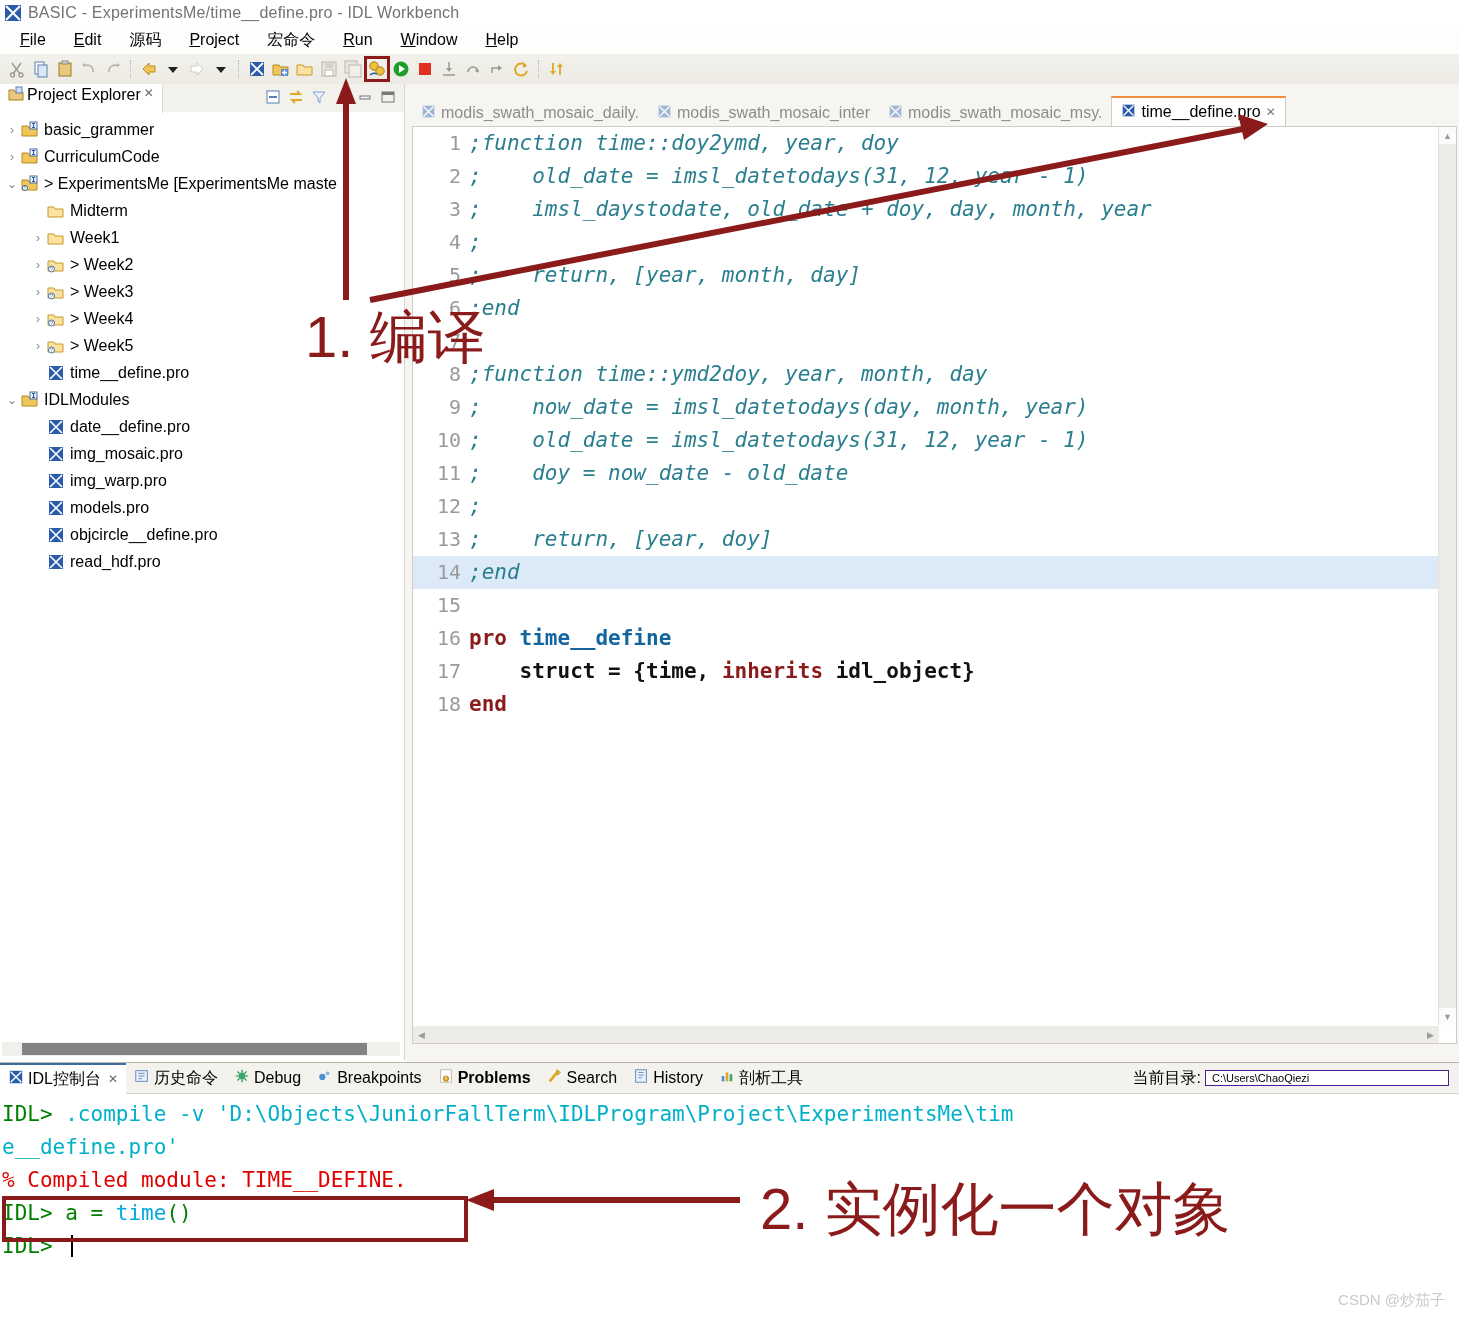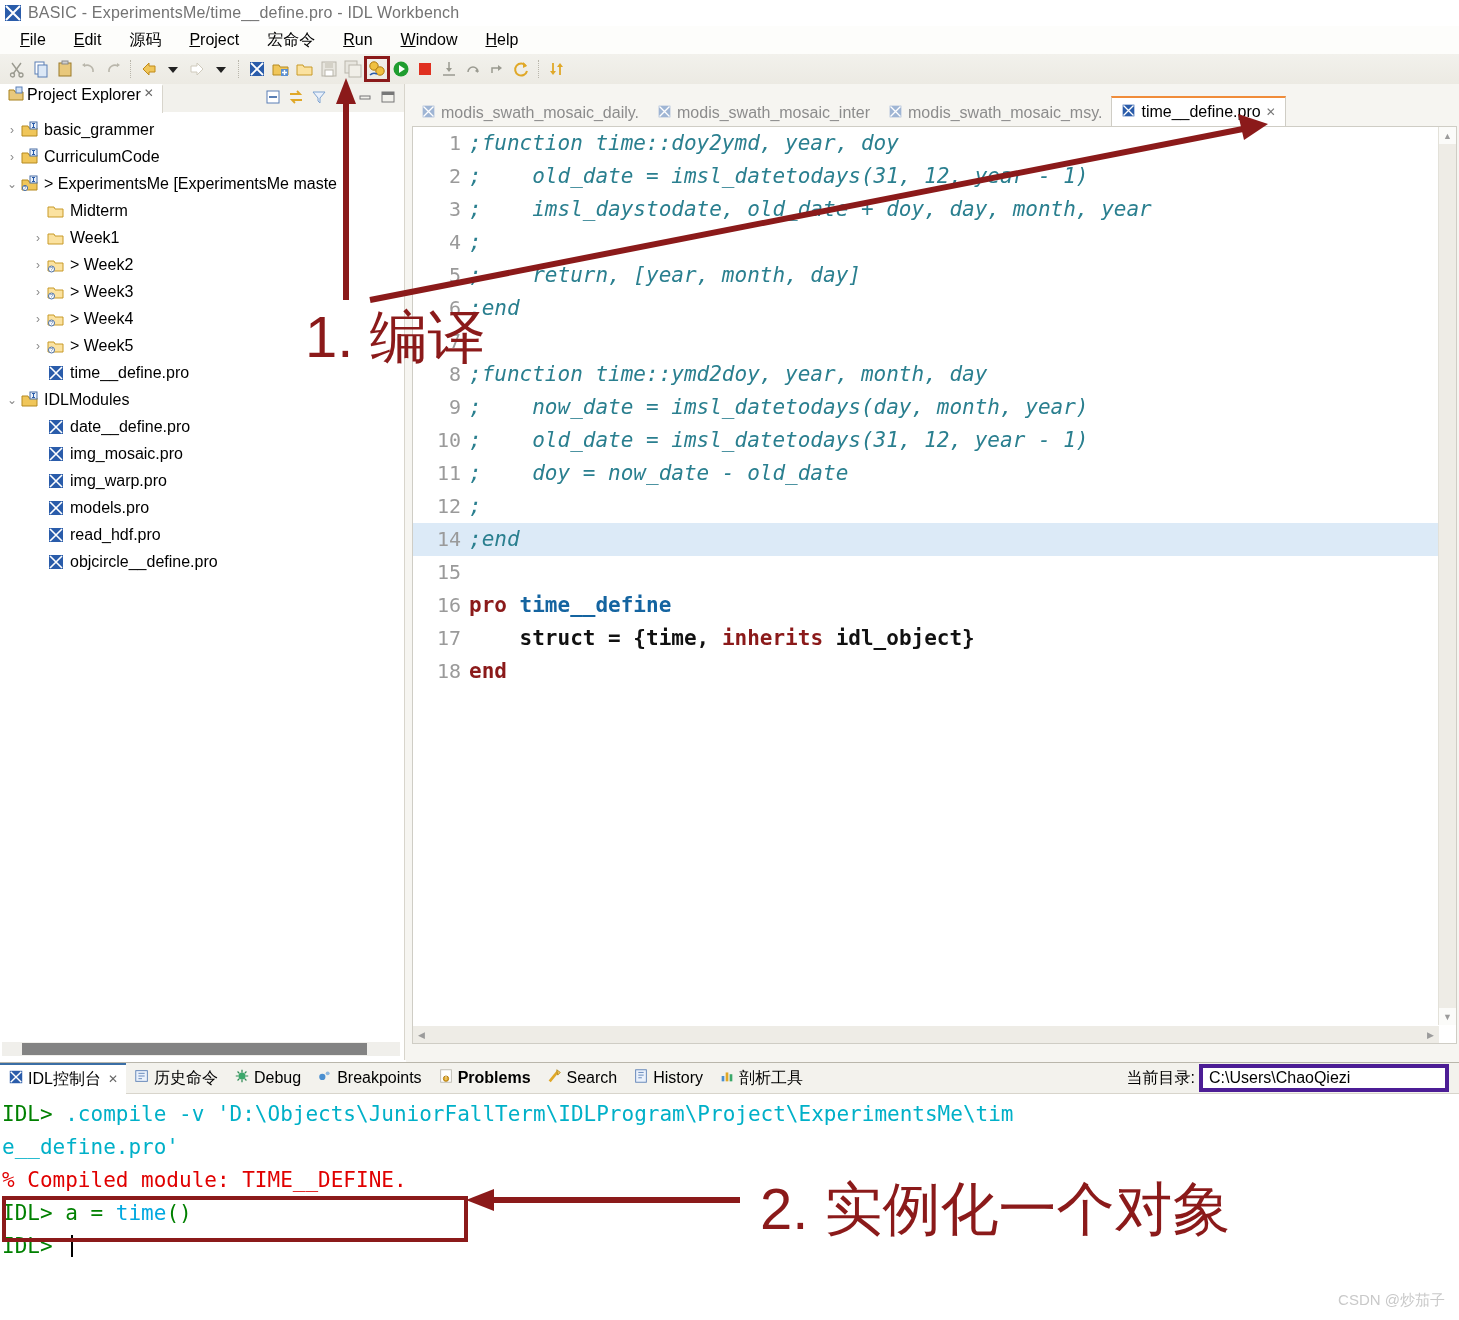--- a/index.html
+++ b/index.html
@@ -65,21 +65,21 @@
   #ed-hscroll .arrow{width:17px;height:17px;display:flex;align-items:center;justify-content:center;color:#9b9b9b;font-size:9px;}
   
   #console{position:absolute;left:0;top:1062px;width:1459px;height:258px;background:#ffffff;
       border-top:1px solid #b9b6ab;}
   #console-tabbar{height:30px;display:flex;align-items:center;background:#f3f2ed;border-bottom:1px solid #d8d5cc;}
   .ctab{display:flex;align-items:center;gap:4px;height:29px;padding:0 8px;font-size:16px;color:#000;}
   .ctab.active{background:#ffffff;border-top:2px solid #3a6ea5;}
   .ctab.bold{font-weight:bold;}
   #curdir{margin-left:auto;display:flex;align-items:center;gap:0;padding-right:10px;font-size:16px;}
   #curdir-label{padding-right:4px;}
-  #curdir-value{border:4px solid #4c1d95;background:#fff;padding:1px 6px;min-width:230px;font-size:16px;}
+  #curdir-value{border:1px solid #4c1d95;background:#fff;padding:1px 6px;min-width:230px;font-size:11px;}
   #console-out{padding:4px 2px 0 2px;font-family:"DejaVu Sans Mono","Liberation Mono",monospace;
       font-size:21px;line-height:33px;white-space:pre;}
   .c-green{color:#008000;}
   .c-cyan{color:#00b0c8;}
   .c-red{color:#e00000;}
   .c-blue{color:#00a8e0;}
   #prompt-caret{display:inline-block;width:2px;height:22px;background:#000;vertical-align:-4px;margin-left:6px;}
   
   .anno{position:absolute;color:#8b1a1a;font-weight:400;pointer-events:none;}
   #anno1{left:305px;top:308px;font-size:58px;line-height:1;}
@@ -450,31 +450,31 @@
           <span class="tlabel">models.pro</span>
         </div>
         <div class="trow" style="padding-left: 30px;">
           <span class="twist"></span>
           <span class="ticon">
             <svg width="18" height="18" viewBox="0 0 18 18">
               <rect x="2" y="2" width="14" height="14" fill="#2a5caa"></rect>
               <path d="M3 3 L15 15 M15 3 L3 15" stroke="#fff" stroke-width="1.6"></path>
             </svg>
           </span>
+          <span class="tlabel">objcircle__define.pro</span>
+        </div>
+        <div class="trow" style="padding-left: 30px;">
+          <span class="twist"></span>
+          <span class="ticon">
+            <svg width="18" height="18" viewBox="0 0 18 18">
+              <rect x="2" y="2" width="14" height="14" fill="#2a5caa"></rect>
+              <path d="M3 3 L15 15 M15 3 L3 15" stroke="#fff" stroke-width="1.6"></path>
+            </svg>
+          </span>
           <span class="tlabel">read_hdf.pro</span>
-        </div>
-        <div class="trow" style="padding-left: 30px;">
-          <span class="twist"></span>
-          <span class="ticon">
-            <svg width="18" height="18" viewBox="0 0 18 18">
-              <rect x="2" y="2" width="14" height="14" fill="#2a5caa"></rect>
-              <path d="M3 3 L15 15 M15 3 L3 15" stroke="#fff" stroke-width="1.6"></path>
-            </svg>
-          </span>
-          <span class="tlabel">objcircle__define.pro</span>
         </div>
       </div>
     <div id="explorer-hscroll">
       <div id="explorer-hthumb"></div>
     </div>
   </div>
 
   <div id="editor">
     <div id="editor-tabbar">
         <div class="etab">
@@ -514,20 +514,21 @@
           <div class="cline"><span class="gutter">3</span><span class="ctext"><span class="cm">;    imsl_daystodate, old_date + doy, day, month, year</span></span></div>
           <div class="cline"><span class="gutter">4</span><span class="ctext"><span class="cm">;</span></span></div>
           <div class="cline"><span class="gutter">5</span><span class="ctext"><span class="cm">;    return, [year, month, day]</span></span></div>
           <div class="cline"><span class="gutter">6</span><span class="ctext"><span class="cm">;end</span></span></div>
           <div class="cline"><span class="gutter">7</span><span class="ctext"></span></div>
           <div class="cline"><span class="gutter">8</span><span class="ctext"><span class="cm">;function time::ymd2doy, year, month, day</span></span></div>
           <div class="cline"><span class="gutter">9</span><span class="ctext"><span class="cm">;    now_date = imsl_datetodays(day, month, year)</span></span></div>
           <div class="cline"><span class="gutter">10</span><span class="ctext"><span class="cm">;    old_date = imsl_datetodays(31, 12, year - 1)</span></span></div>
           <div class="cline"><span class="gutter">11</span><span class="ctext"><span class="cm">;    doy = now_date - old_date</span></span></div>
           <div class="cline"><span class="gutter">12</span><span class="ctext"><span class="cm">;</span></span></div>
+          <div class="cline"><span class="gutter">13</span><span class="ctext"><span class="cm">;    return, [year, doy]</span></span></div>
           <div class="cline hl"><span class="gutter">14</span><span class="ctext"><span class="cm">;end</span></span></div>
           <div class="cline"><span class="gutter">15</span><span class="ctext"></span></div>
           <div class="cline"><span class="gutter">16</span><span class="ctext"><span class="kw">pro </span><span class="fn">time__define</span></span></div>
           <div class="cline"><span class="gutter">17</span><span class="ctext"><span class="pl">    struct = {time, </span><span class="kw">inherits</span><span class="pl"> idl_object}</span></span></div>
           <div class="cline"><span class="gutter">18</span><span class="ctext"><span class="kw">end</span></span></div>
         </div>
       <div id="ed-vscroll">
         <div class="arrow">▲</div>
         <div class="track"></div>
         <div class="arrow" style="position:absolute;bottom:0;left:0;">▼</div>

